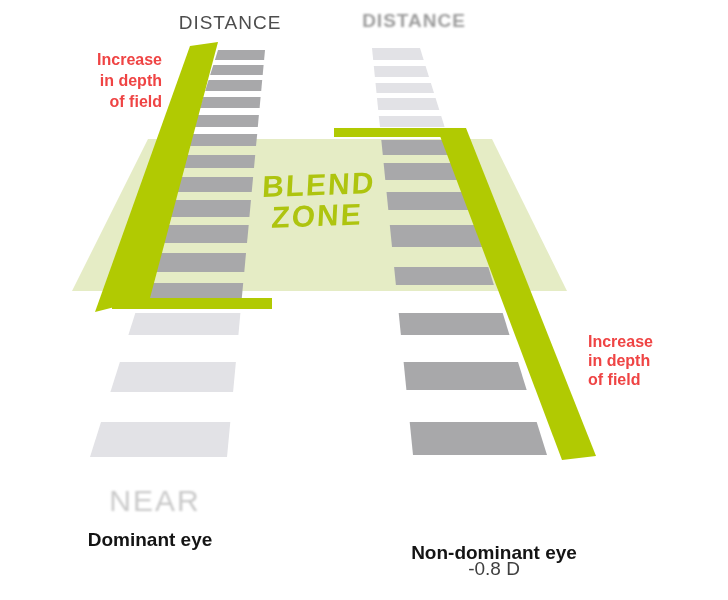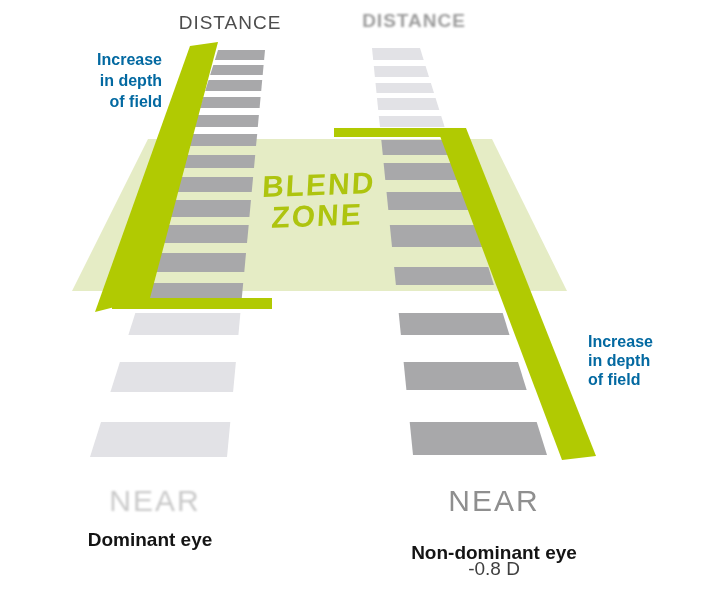--- a/index.html
+++ b/index.html
@@ -37,21 +37,21 @@
   .eye-right { left: 394px; top: 542px; }
 
   .diopter {
     width: 200px; text-align: center;
     font-size: 19px; color: #3f3f3f;
   }
   .diopter-left  { left: 50px;  top: 558px; }
   .diopter-right { left: 394px; top: 558px; }
 
   .depth-note {
-    font-size: 16px; font-weight: 700; color: #0369a1; line-height: 20px;
+    font-size: 16px; font-weight: 700; color: #ef4444; line-height: 20px;
   }
   .depth-note-left  { left: 38px;  top: 49px;  width: 124px; text-align: right; line-height: 21px; }
   .depth-note-right { left: 588px; top: 332px; width: 130px; text-align: left;  line-height: 19px; }
 
   .blend-label {
     left: 208px; top: 169px; width: 220px; text-align: center;
     font-size: 30px; font-weight: 700; letter-spacing: 2px; line-height: 31px;
     color: #aec40f;
     transform: rotate(-2deg) skewX(-5deg);
   }
@@ -119,20 +119,19 @@
     <div>in depth</div>
     <div>of field</div>
   </div>
 
   <div class="txt blend-label">
     <div>BLEND</div>
     <div>ZONE</div>
   </div>
 
   <div class="txt near near-left">NEAR</div>
-  <div class="txt near near-right">NEAR</div>
 
   <div class="txt eye-label eye-left">Dominant eye</div>
   <div class="txt eye-label eye-right">Non-dominant eye</div>
 
   <div class="txt diopter diopter-right">-0.8 D</div>
 
 </div>
 
 </body></html>

